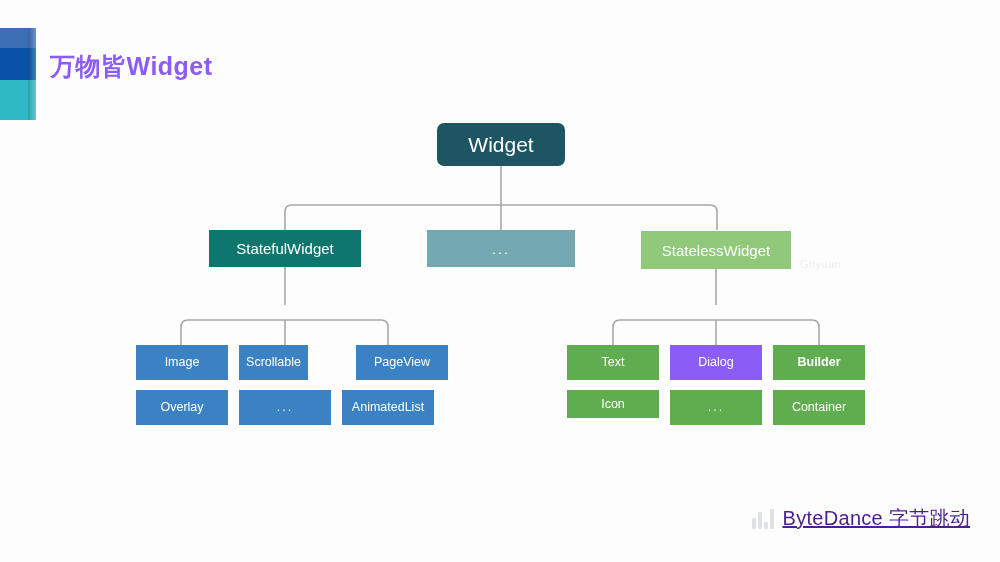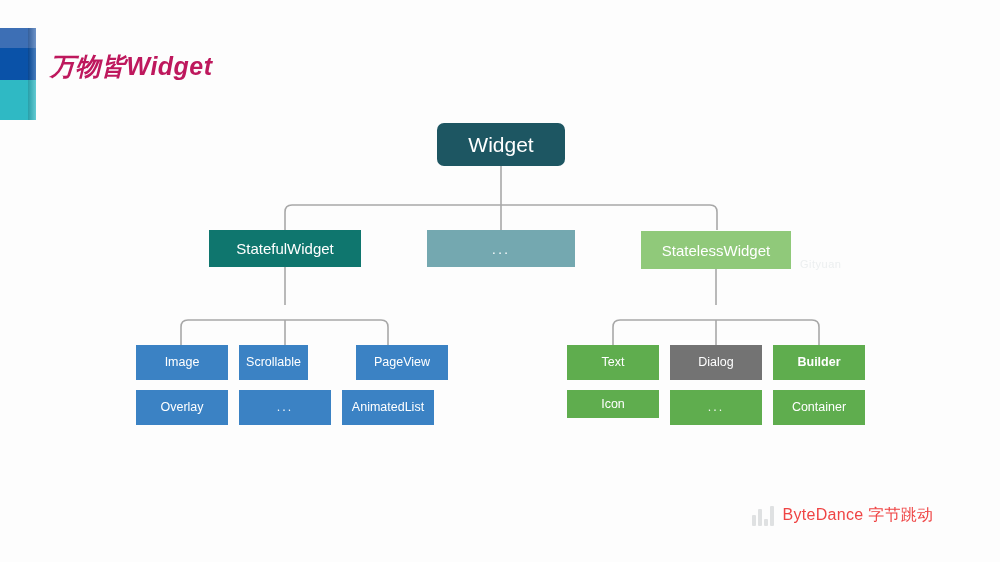--- a/index.html
+++ b/index.html
@@ -41,24 +41,23 @@
     background: linear-gradient(to right, rgba(0,0,0,0.14), rgba(255,255,255,0.25));
   }
 
   
   .title {
     position: absolute;
     left: 50px;
     top: 50px;
     font-size: 25px;
     font-weight: bold;
-    color: #be185d;
+    color: #8b5cf6;
     letter-spacing: 0.5px;
     white-space: nowrap;
-    font-style: italic;
   }
 
   
   .connectors {
     position: absolute;
     left: 0; top: 0;
     width: 1000px; height: 562px;
     pointer-events: none;
   }
   .connectors path {
@@ -122,24 +121,25 @@
     display: block;
     width: 3.5px;
     background: #dfe1e2;
     border-radius: 1px;
   }
   .brand-mark i.m1 { height: 11px; }
   .brand-mark i.m2 { height: 17px; }
   .brand-mark i.m3 { height: 7px; }
   .brand-mark i.m4 { height: 20px; }
   .brand-text {
-    font-size: 16px;
-    color: #ef4444;
+    font-size: 20px;
+    color: #4c1d95;
     letter-spacing: 0.3px;
     white-space: nowrap;
+    text-decoration: underline;
   }
 </style>
 </head>
 <body>
 
 <div class="slide">
 
   <div class="ribbon">
     <div class="band b1"></div>
     <div class="band b2"></div>
@@ -198,21 +198,21 @@
   <div class="node node-leaf" style="left:239px; top:390px; width:92px; height:35px; background:#3b82c4;">
     <span class="dots">...</span>
   </div>
   <div class="node node-leaf" style="left:342px; top:390px; width:92px; height:35px; background:#3b82c4;justify-content:center;">
     <span>AnimatedList</span>
   </div>
 
   <div class="node node-leaf" style="left:567px; top:345px; width:92px; height:35px; background:#5fad4e;">
     <span>Text</span>
   </div>
-  <div class="node node-leaf" style="left:670px; top:345px; width:92px; height:35px; background:#737373;">
+  <div class="node node-leaf" style="left:670px; top:345px; width:92px; height:35px; background:#8b5cf6;">
     <span>Dialog</span>
   </div>
   <div class="node node-leaf" style="left:773px; top:345px; width:92px; height:35px; background:#5fad4e;font-weight:bold;">
     <span>Builder</span>
   </div>
 
   <div class="node node-leaf" style="left:567px; top:390px; width:92px; height:28px; background:#5fad4e;justify-content:center;">
     <span>Icon</span>
   </div>
   <div class="node node-leaf" style="left:670px; top:390px; width:92px; height:35px; background:#5fad4e;">

